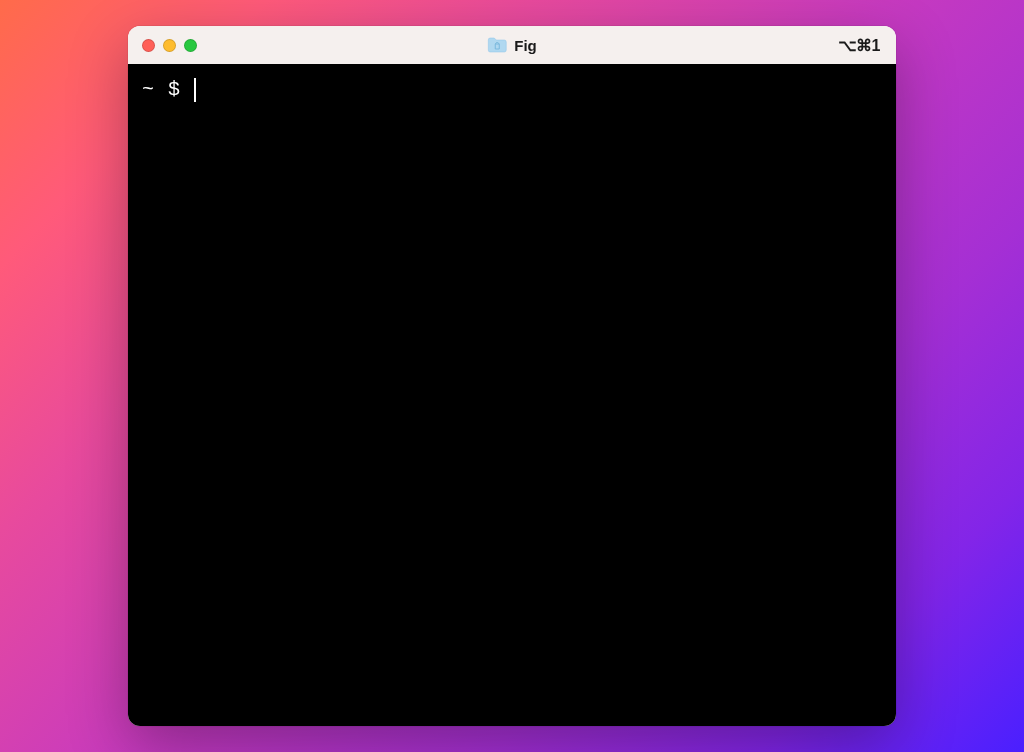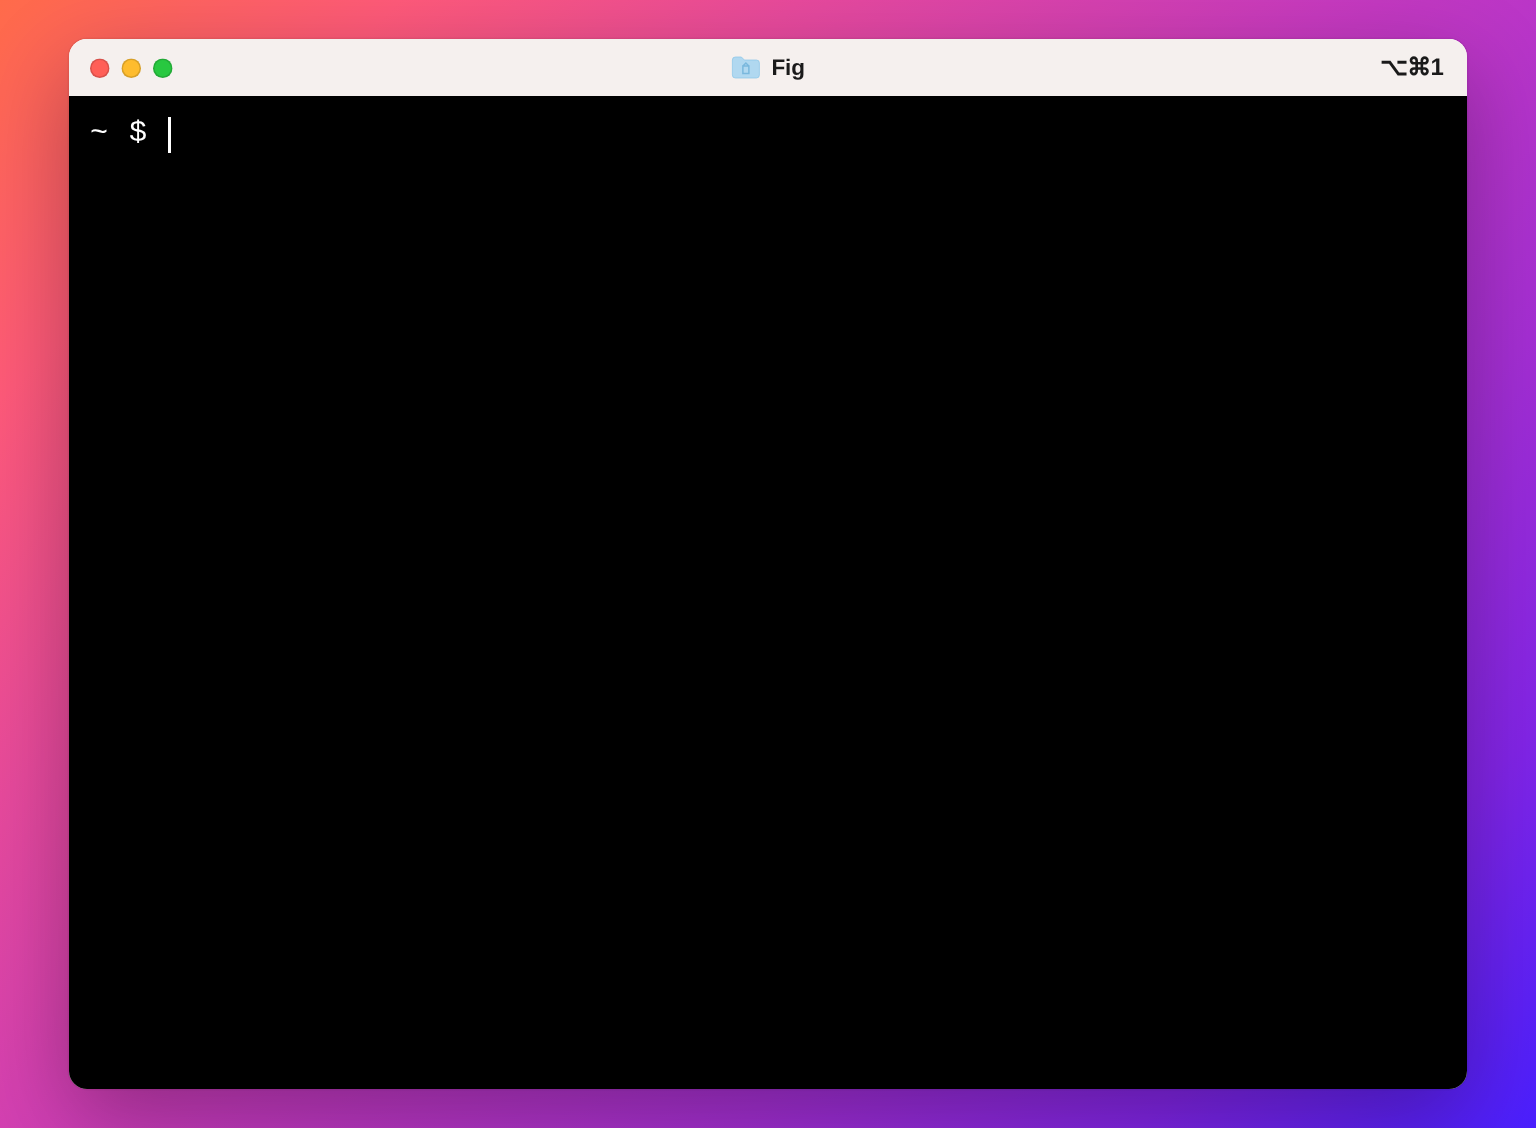--- a/index.html
+++ b/index.html
@@ -20,21 +20,21 @@
         #a52fd4 70%, 
         #8325e8 85%, 
         #4a1fff 100%);
       display: flex;
       align-items: center;
       justify-content: center;
       overflow: hidden;
     }
     
     .window {
-      width: 932px;
+      width: 768px;
       height: 700px;
       background: #ffffff;
       border-radius: 12px;
       box-shadow: 0 20px 60px rgba(0,0,0,0.3), 0 0 0 1px rgba(0,0,0,0.05);
       display: flex;
       flex-direction: column;
       overflow: hidden;
     }
     
     .titlebar {

